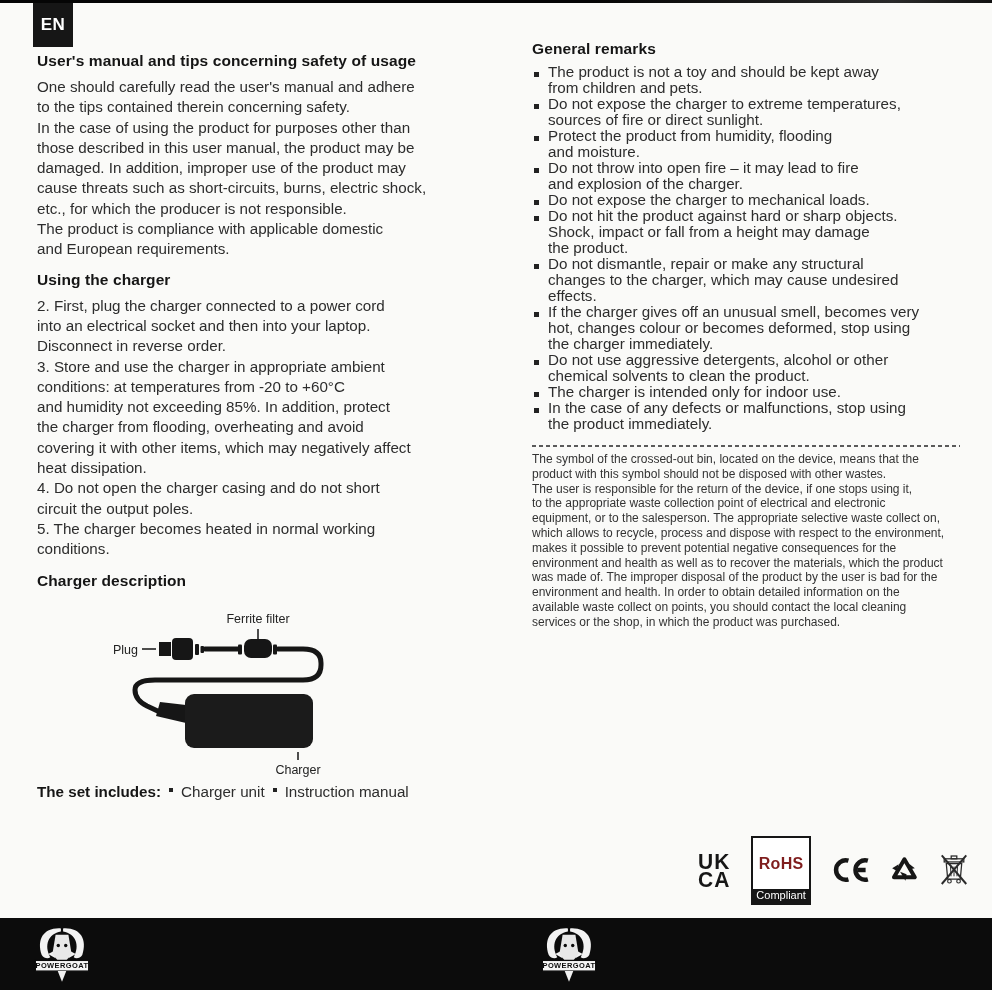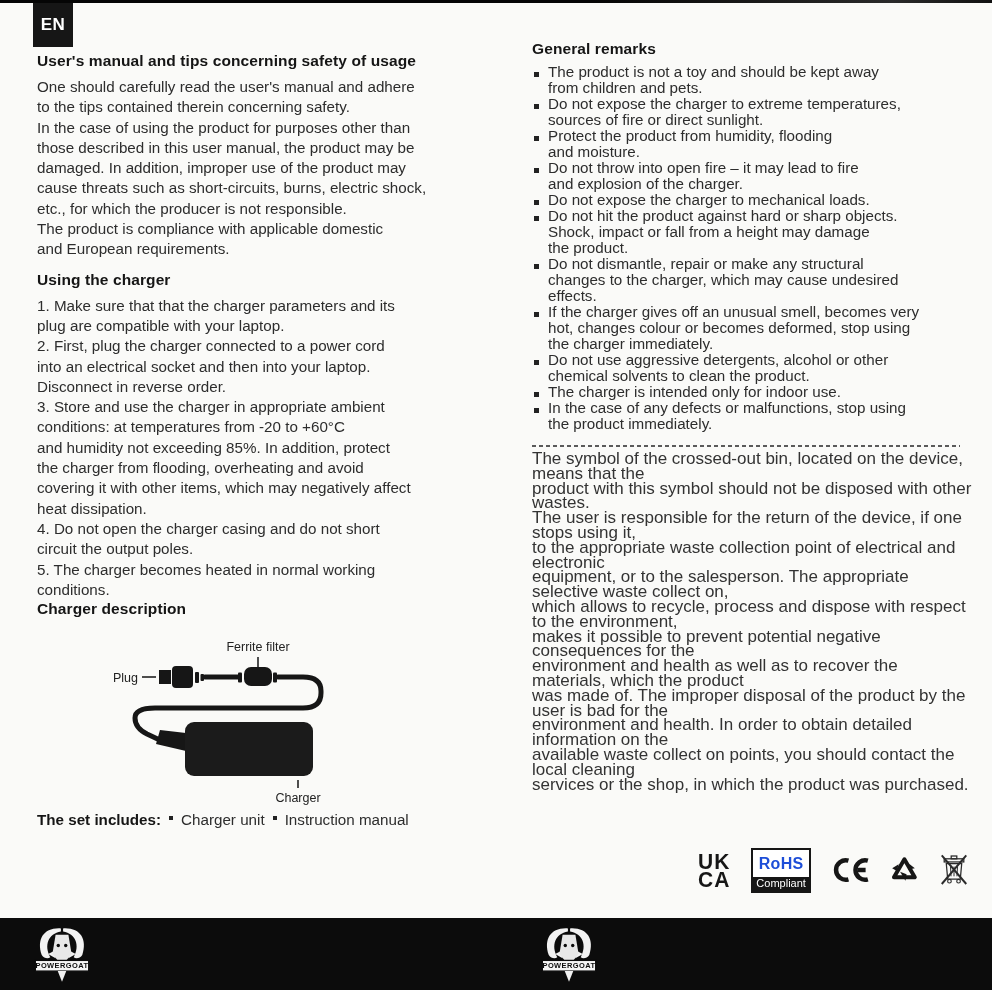--- a/index.html
+++ b/index.html
@@ -19,21 +19,21 @@
     position:absolute; left:33px; top:3px; width:40px; height:44px;
     background:#161616; color:#fff; font-weight:bold; font-size:17px;
     display:flex; align-items:center; justify-content:center;
     letter-spacing:.5px;
   }
   .col-left { position:absolute; left:37px; top:44px; width:470px; }
   .col-right { position:absolute; left:532px; top:32px; width:440px; }
   h2 { font-size:15.5px; font-weight:bold; color:#151515; letter-spacing:.1px; }
   .col-left h2.h1 { margin-top:8px; }
   .col-left h2.h2 { margin-top:11px; }
-  .col-left h2.h3 { }
+  .col-left h2.h3 { margin-top:12px; }
   .body {
     margin-top:7px; font-size:15.2px; line-height:20.3px;
     white-space:pre-line; color:#2d2d2d;
   }
   .steps { margin-top:7px; }
   .steps div { font-size:15.2px; line-height:20.3px; white-space:pre-line; }
   .diagram { display:block; margin:3px 0 0 63px; }
   .diagram text { font-size:12.5px; fill:#222; font-family:"Liberation Sans",sans-serif; }
   .set-includes { margin-top:0; font-size:15.2px; }
   .set-includes .lbl { font-weight:bold; color:#151515; }
@@ -49,32 +49,32 @@
   }
   ul.remarks li::before {
     content:""; position:absolute; left:2px; top:8px; width:4.5px; height:4.5px; background:#222;
   }
   .dashes {
     margin-top:13px; height:2px; width:428px;
     background:repeating-linear-gradient(90deg,#5a5a5a 0 4px,transparent 4px 7px);
   }
   h3.disposal-title { margin-top:13px; font-size:12.8px; font-weight:bold; color:#151515; }
   .small-body {
-    margin-top:5px; font-size:17px; line-height:14.8px; white-space:pre-line; color:#333;
+    margin-top:5px; font-size:12px; line-height:14.8px; white-space:pre-line; color:#333;
   }
   .marks {
     position:absolute; left:698px; top:843px; width:270px; height:54px;
     display:flex; align-items:center; gap:21px;
   }
   .ukca {
     font-weight:800; font-size:21px; line-height:16.5px; color:#161616;
     letter-spacing:1px; transform:scaleY(1.08); text-align:left;
   }
   .rohs { border:2.5px solid #161616; text-align:center; background:#fff; }
-  .rohs-top { font-weight:800; font-size:16px; color:#1d4ed8; padding:4px 5px; line-height:19px; letter-spacing:.3px; }
+  .rohs-top { font-weight:800; font-size:16px; color:#7f1d1d; padding:16px 5px; line-height:19px; letter-spacing:.3px; }
   .rohs-bottom { background:#161616; color:#fff; font-size:11px; line-height:13px; padding:0 3px 1px; }
   .footer {
     position:absolute; left:0; top:918px; width:992px; height:72px;
     background:#0c0c0c;
   }
   .goat { position:absolute; top:4px; }
   .goat.g1 { left:30px; }
   .goat.g2 { left:537px; }
   .goat text { font-family:"Liberation Sans",sans-serif; }
 </style>
@@ -91,22 +91,20 @@
 In the case of using the product for purposes other than
 those described in this user manual, the product may be
 damaged. In addition, improper use of the product may
 cause threats such as short-circuits, burns, electric shock,
 etc., for which the producer is not responsible.
 The product is compliance with applicable domestic
 and European requirements.</p>
 
   <h2 class="h2">Using the charger</h2>
   <div class="steps">
-    <div>1. Make sure that that the charger parameters and its
-plug are compatible with your laptop.</div>
     <div>2. First, plug the charger connected to a power cord
 into an electrical socket and then into your laptop.
 Disconnect in reverse order.</div>
     <div>3. Store and use the charger in appropriate ambient
 conditions: at temperatures from -20 to +60°C
 and humidity not exceeding 85%. In addition, protect
 the charger from flooding, overheating and avoid
 covering it with other items, which may negatively affect
 heat dissipation.</div>
     <div>4. Do not open the charger casing and do not short

